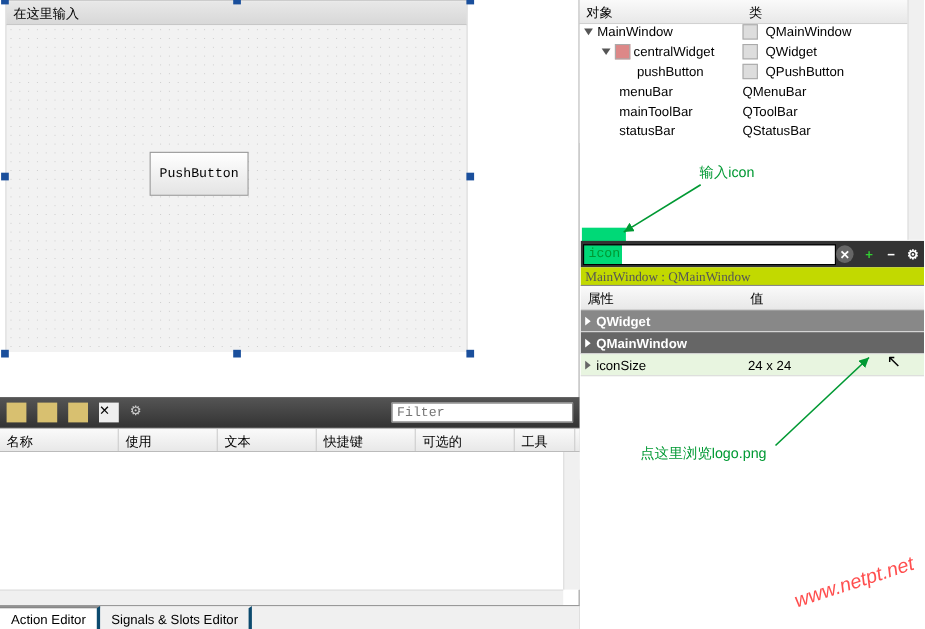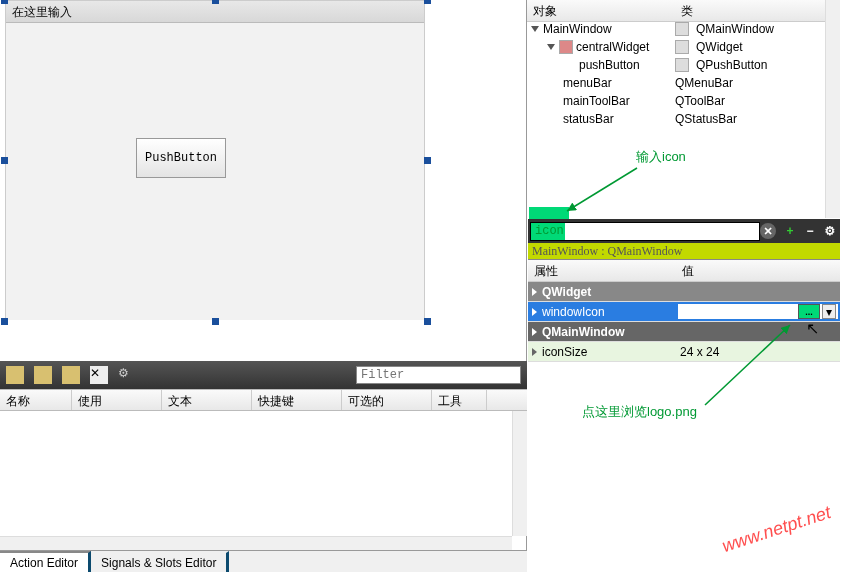--- a/index.html
+++ b/index.html
@@ -82,21 +82,21 @@
 
   <div class="toolbar2">
     <span class="tb-ico"></span>
     <span class="tb-ico"></span>
     <span class="tb-ico"></span>
     <span class="tb-ico x">✕</span>
     <span class="tb-ico x" style="background:transparent;border:none;color:#ccc">⚙</span>
     <input class="filter" placeholder="Filter" style="">
   </div>
   <div class="cols2">
-    <div style="width:72px">名称</div>
+    <div style="width:108px">名称</div>
     <div style="width:90px">使用</div>
     <div style="width:90px">文本</div>
     <div style="width:90px">快捷键</div>
     <div style="width:90px">可选的</div>
     <div style="width:55px">工具</div>
   </div>
   <div class="editor-area"></div>
   <div class="scrollbar-v2"></div>
   <div class="scrollbar-h"></div>
   <div class="bottom-tabs">
@@ -193,30 +193,20 @@
   <div style="width:148px">属性</div>
   <div>值</div>
 </div>
 <div class="prop-body">
   <div class="prop-row prop-group">
       <div class="pc1">
         <span class="exp white"></span>
         <span>QWidget</span>
       </div>
     </div>
-  <div class="prop-row prop-sel">
-    <div class="pc1">
-        <span class="exp white"></span>
-        <span>windowIcon</span>
-      </div>
-    <div class="pc2">
-      <span class="browse-btn">...</span>
-      <span class="dd-btn">▾</span>
-    </div>
-  </div>
   <div class="prop-row prop-group dark">
       <div class="pc1">
         <span class="exp white"></span>
         <span>QMainWindow</span>
       </div>
     </div>
   <div class="prop-row prop-pale">
     <div class="pc1">
         <span class="exp"></span>
         <span>iconSize</span>

